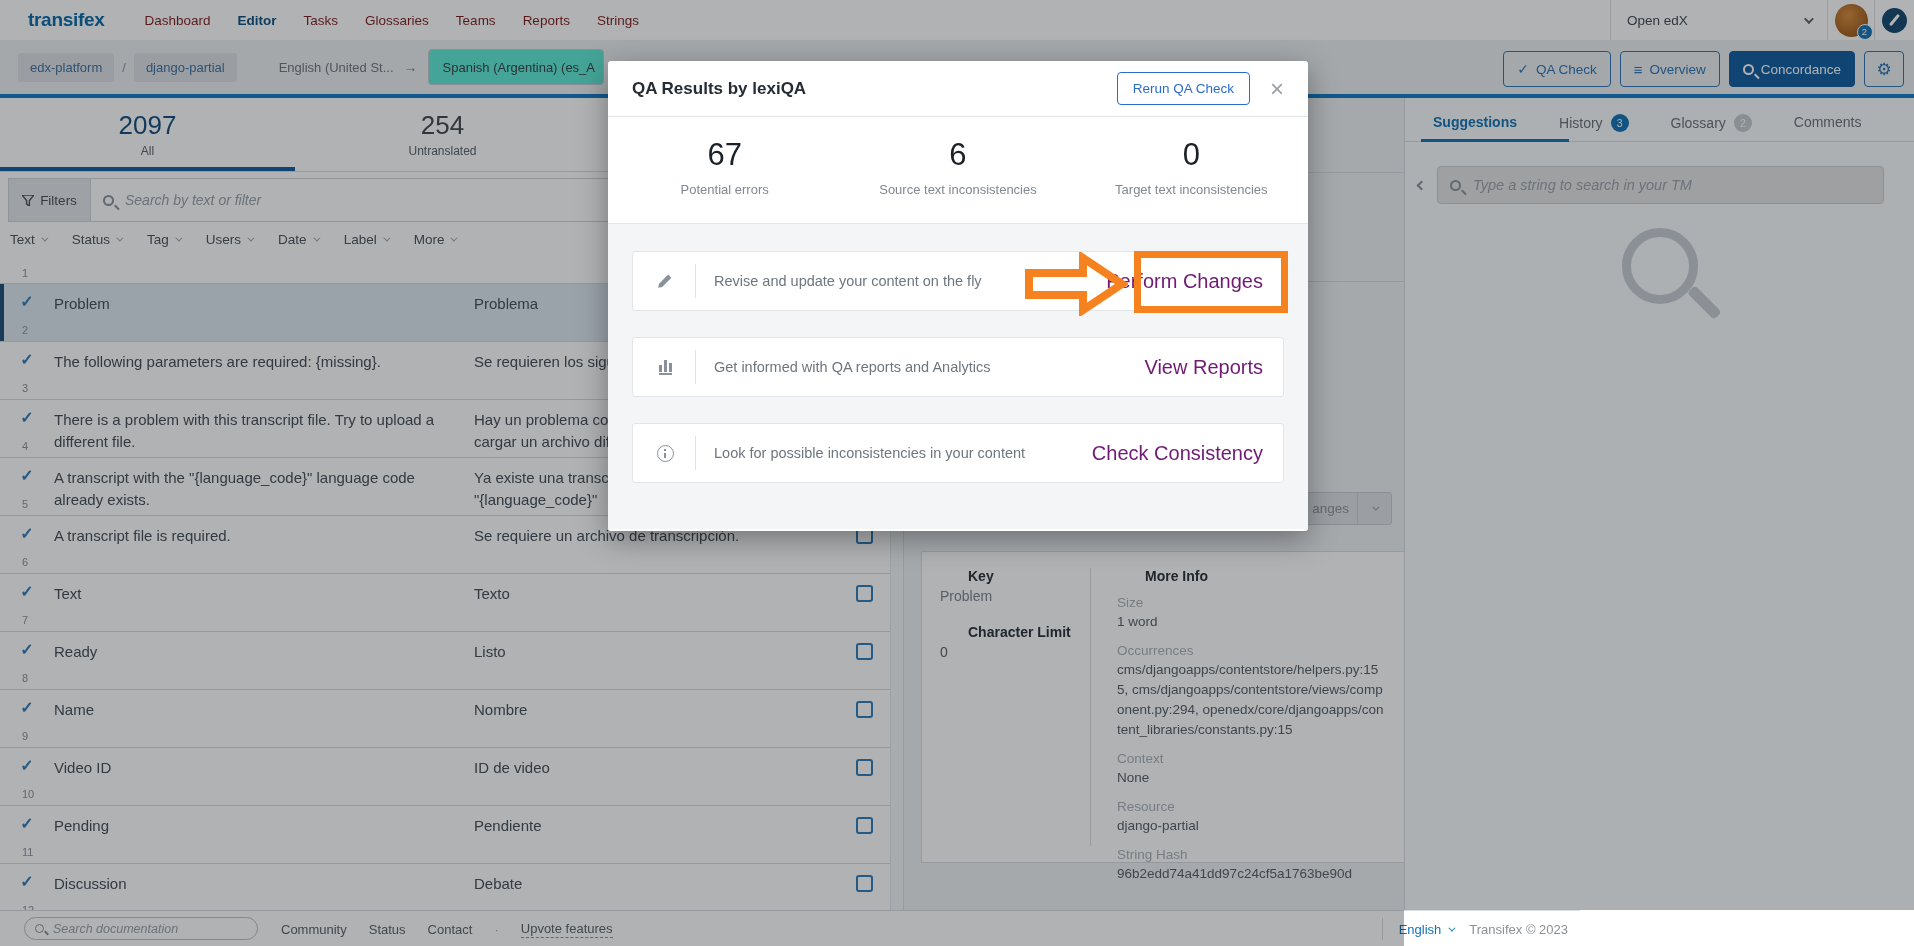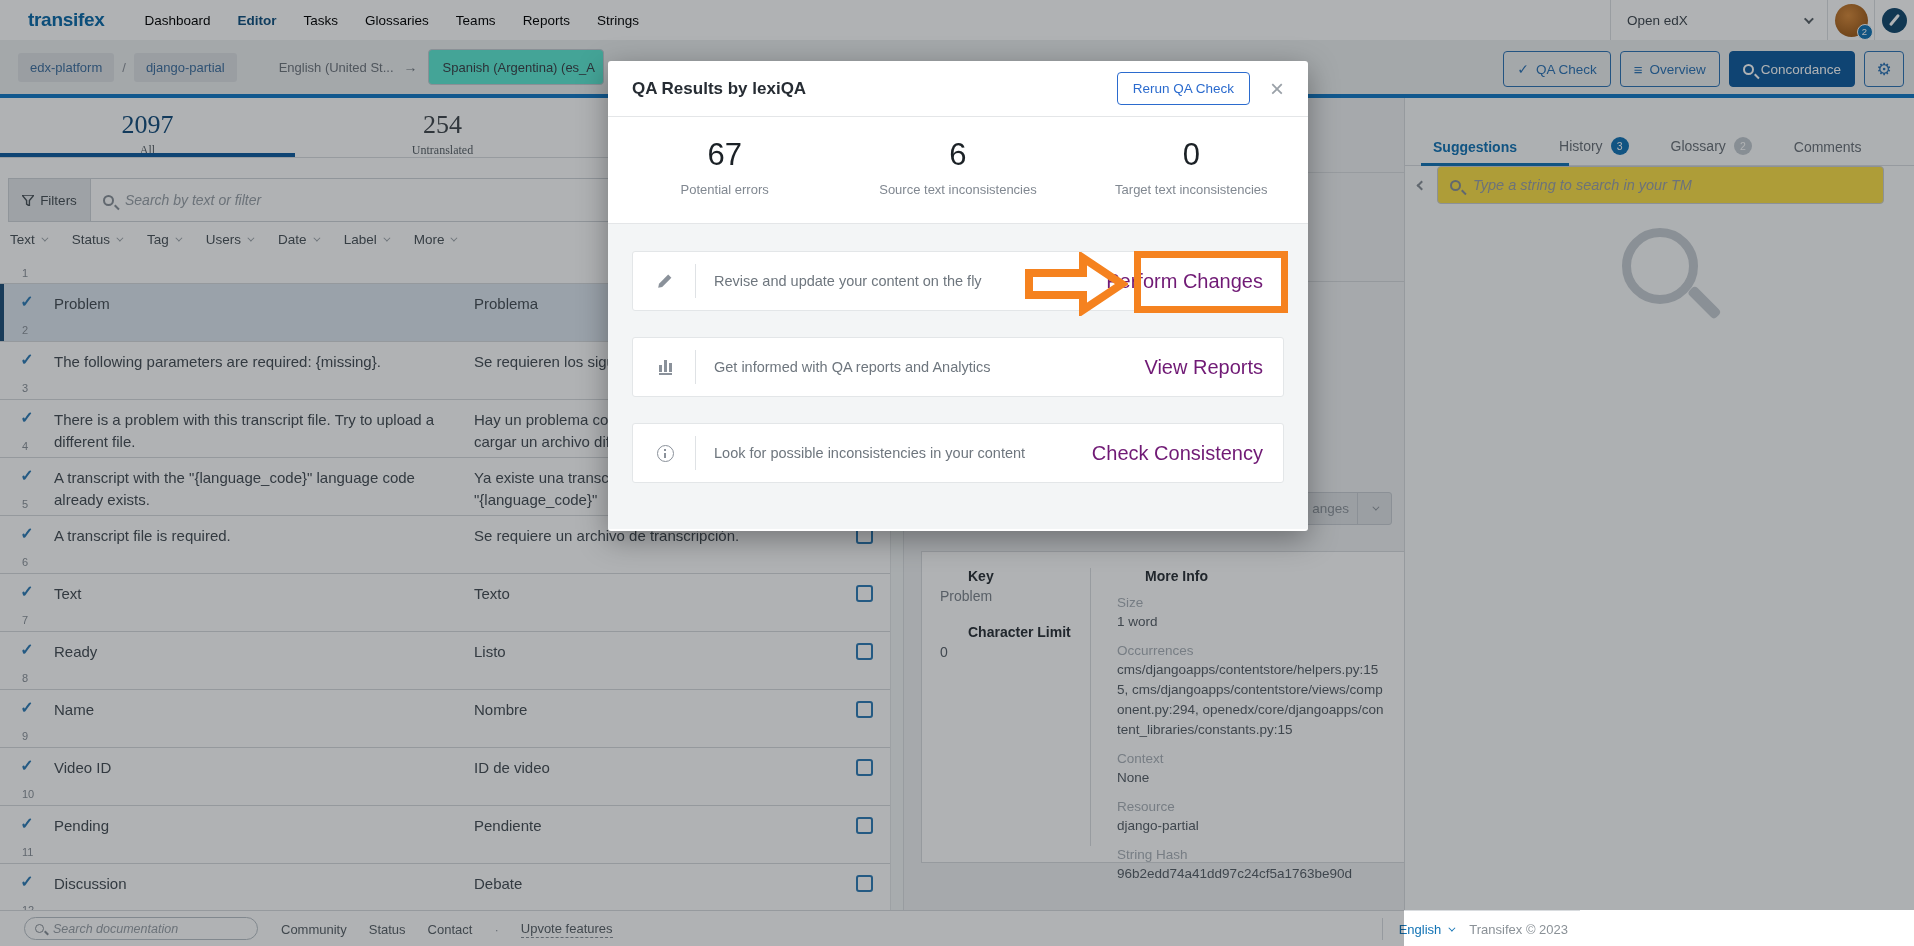--- a/index.html
+++ b/index.html
@@ -4,21 +4,21 @@
 <style>
   html,body{margin:0;padding:0;background:#888;}
   #app{position:relative;width:1914px;height:946px;overflow:hidden;background:#fff;
        font-family:"Liberation Sans",sans-serif;-webkit-font-smoothing:antialiased;}
   #app *{box-sizing:border-box;}
 
   
   .topnav{position:absolute;left:0;top:0;width:1914px;height:40px;background:#fff;display:flex;align-items:center;}
   .logo{margin-left:28px;font-size:19px;font-weight:700;color:#0b6aa9;letter-spacing:-0.3px;}
   .nav-items{display:flex;margin-left:40px;gap:27px;}
-  .nav-item{font-size:13.5px;color:#000000;cursor:pointer;}
+  .nav-item{font-size:13.5px;color:#7f1d1d;cursor:pointer;}
   .nav-item.active{color:#10507f;font-weight:700;}
   .topnav-right{position:absolute;right:0;top:0;height:40px;display:flex;align-items:center;}
   .org-box{width:218px;height:40px;border-left:1px solid #dde0e3;border-right:1px solid #dde0e3;
            display:flex;align-items:center;padding:0 16px;color:#40484f;font-size:13.5px;}
   .org-box .chev{margin-left:auto;color:#5b6369;}
   .avatar-box{width:47px;height:40px;display:flex;align-items:center;justify-content:center;border-right:1px solid #dde0e3;}
   .avatar{position:relative;width:33px;height:33px;border-radius:50%;
           background:radial-gradient(circle at 40% 35%,#d98a3a,#a35f1c 70%);}
   .avatar-badge{position:absolute;right:-5px;bottom:-3px;width:16px;height:16px;border-radius:50%;
                 background:#1273b5;color:#fff;font-size:9.5px;display:flex;align-items:center;justify-content:center;border:1.5px solid #fff;}
@@ -48,21 +48,21 @@
   .icn-check{font-size:14px;}
   .icn-list{font-size:15px;}
 
   
   .mag{display:inline-block;position:relative;width:11px;height:11px;border:2px solid #8a9199;border-radius:50%;flex:none;}
   .mag::after{content:"";position:absolute;width:2px;height:6px;background:#8a9199;left:9px;top:9px;transform:rotate(-45deg);transform-origin:top left;}
   .mag.white{border-color:#fff;}.mag.white::after{background:#fff;}
 
   
   .left-list{position:absolute;left:0;top:98px;width:890px;height:812px;background:#fff;overflow:hidden;}
-  .tabs-strip{position:relative;height:60px;border-bottom:1px solid #dadde0;display:flex;font-family:Liberation Serif, serif;}
+  .tabs-strip{position:relative;height:74px;border-bottom:1px solid #dadde0;display:flex;}
   .tab{width:295px;text-align:center;padding-top:12px;position:relative;cursor:pointer;}
   .tab .cnt{font-size:26px;color:#41474d;}
   .tab .lbl{font-size:12px;color:#5a6268;margin-top:3px;}
   .tab.active .cnt{color:#144d7c;}
   .tab.active::after{content:"";position:absolute;left:0;right:0;bottom:0;height:4px;background:#0f5c9e;}
   .filters-bar{position:absolute;left:8px;top:80px;width:874px;height:44px;border:1px solid #cfd4d8;background:#fff;display:flex;align-items:stretch;}
   .filters-chip{width:82px;background:#e4e7ea;border-right:1px solid #cfd4d8;display:flex;align-items:center;justify-content:center;gap:6px;
                 font-size:13.5px;color:#474f55;cursor:pointer;}
   .search-seg{flex:1;display:flex;align-items:center;padding:0 12px;gap:9px;}
   .search-seg input{border:none;outline:none;font-style:italic;font-size:14px;color:#6a7178;width:100%;background:transparent;font-family:inherit;}
@@ -99,30 +99,30 @@
   .det-left{width:150px;flex:none;}
   .det-right{flex:1;border-left:1px solid #dcdfe2;padding-left:26px;}
   .det-h{font-size:14px;font-weight:700;color:#2a3036;margin-left:28px;}
   .det-v{font-size:14px;color:#7d848c;margin:4px 0 20px;}
   .det-v2{font-size:14px;color:#5a626a;margin-top:4px;}
   .mi-label{font-size:13.5px;color:#aab1b8;margin-top:11px;}
   .mi-value{font-size:13.5px;color:#565e66;line-height:20px;margin-top:2px;word-break:break-all;}
 
   
   .sidebar{position:absolute;left:1404px;top:98px;width:510px;height:812px;background:#fbfcfc;border-left:1px solid #d9dcdf;}
-  .sb-tabs{height:68px;border-bottom:1px solid #d8dce0;display:flex;align-items:flex-end;padding:10px 28px;gap:42px;position:relative;}
+  .sb-tabs{height:44px;border-bottom:1px solid #d8dce0;display:flex;align-items:flex-start;padding:16px 28px;gap:42px;position:relative;}
   .sb-tab{font-size:14px;color:#6a7178;display:flex;align-items:center;gap:8px;cursor:pointer;}
   .sb-tab.active{color:#1273b5;font-weight:700;}
   .sb-underline{position:absolute;left:16px;bottom:-1px;width:148px;height:3px;background:#1273b5;}
   .badge{width:18px;height:18px;border-radius:50%;color:#fff;font-size:10.5px;display:flex;align-items:center;justify-content:center;font-weight:400;}
   .badge.blue{background:#1273b5;}
   .badge.gray{background:#c2c9cf;}
   .sb-search{position:absolute;left:0;top:68px;width:100%;display:flex;align-items:center;}
   .sb-collapse{width:32px;display:flex;justify-content:center;color:#8a9199;cursor:pointer;}
-  .tm-input{flex:1;margin-right:30px;height:38px;border:1px solid #c9ced4;border-radius:4px;background:#fde047;
+  .tm-input{flex:1;margin-right:30px;height:38px;border:1px solid #c9ced4;border-radius:4px;background:#e5e5e5;
             display:flex;align-items:center;gap:10px;padding:0 12px;}
   .tm-input input{border:none;outline:none;width:100%;font-style:italic;font-size:14.5px;background:transparent;font-family:inherit;color:#6a7178;}
   .tm-input input::placeholder{color:#9aa1a8;}
   .tm-empty{position:absolute;left:0;top:130px;width:100%;text-align:center;}
   .big-mag{position:relative;display:inline-block;width:76px;height:76px;border:9px solid #c6ccd2;border-radius:50%;}
   .big-mag::after{content:"";position:absolute;left:56px;top:56px;width:11px;height:38px;background:#c6ccd2;transform:rotate(-45deg);transform-origin:top left;border-radius:4px;}
   .tm-empty-text{margin-top:42px;font-size:18.5px;color:#b9c0c7;}
 
   
   .footer{position:absolute;left:0;top:910px;width:1580px;height:36px;background:#fff;border-top:1px solid #d9dcdf;}

